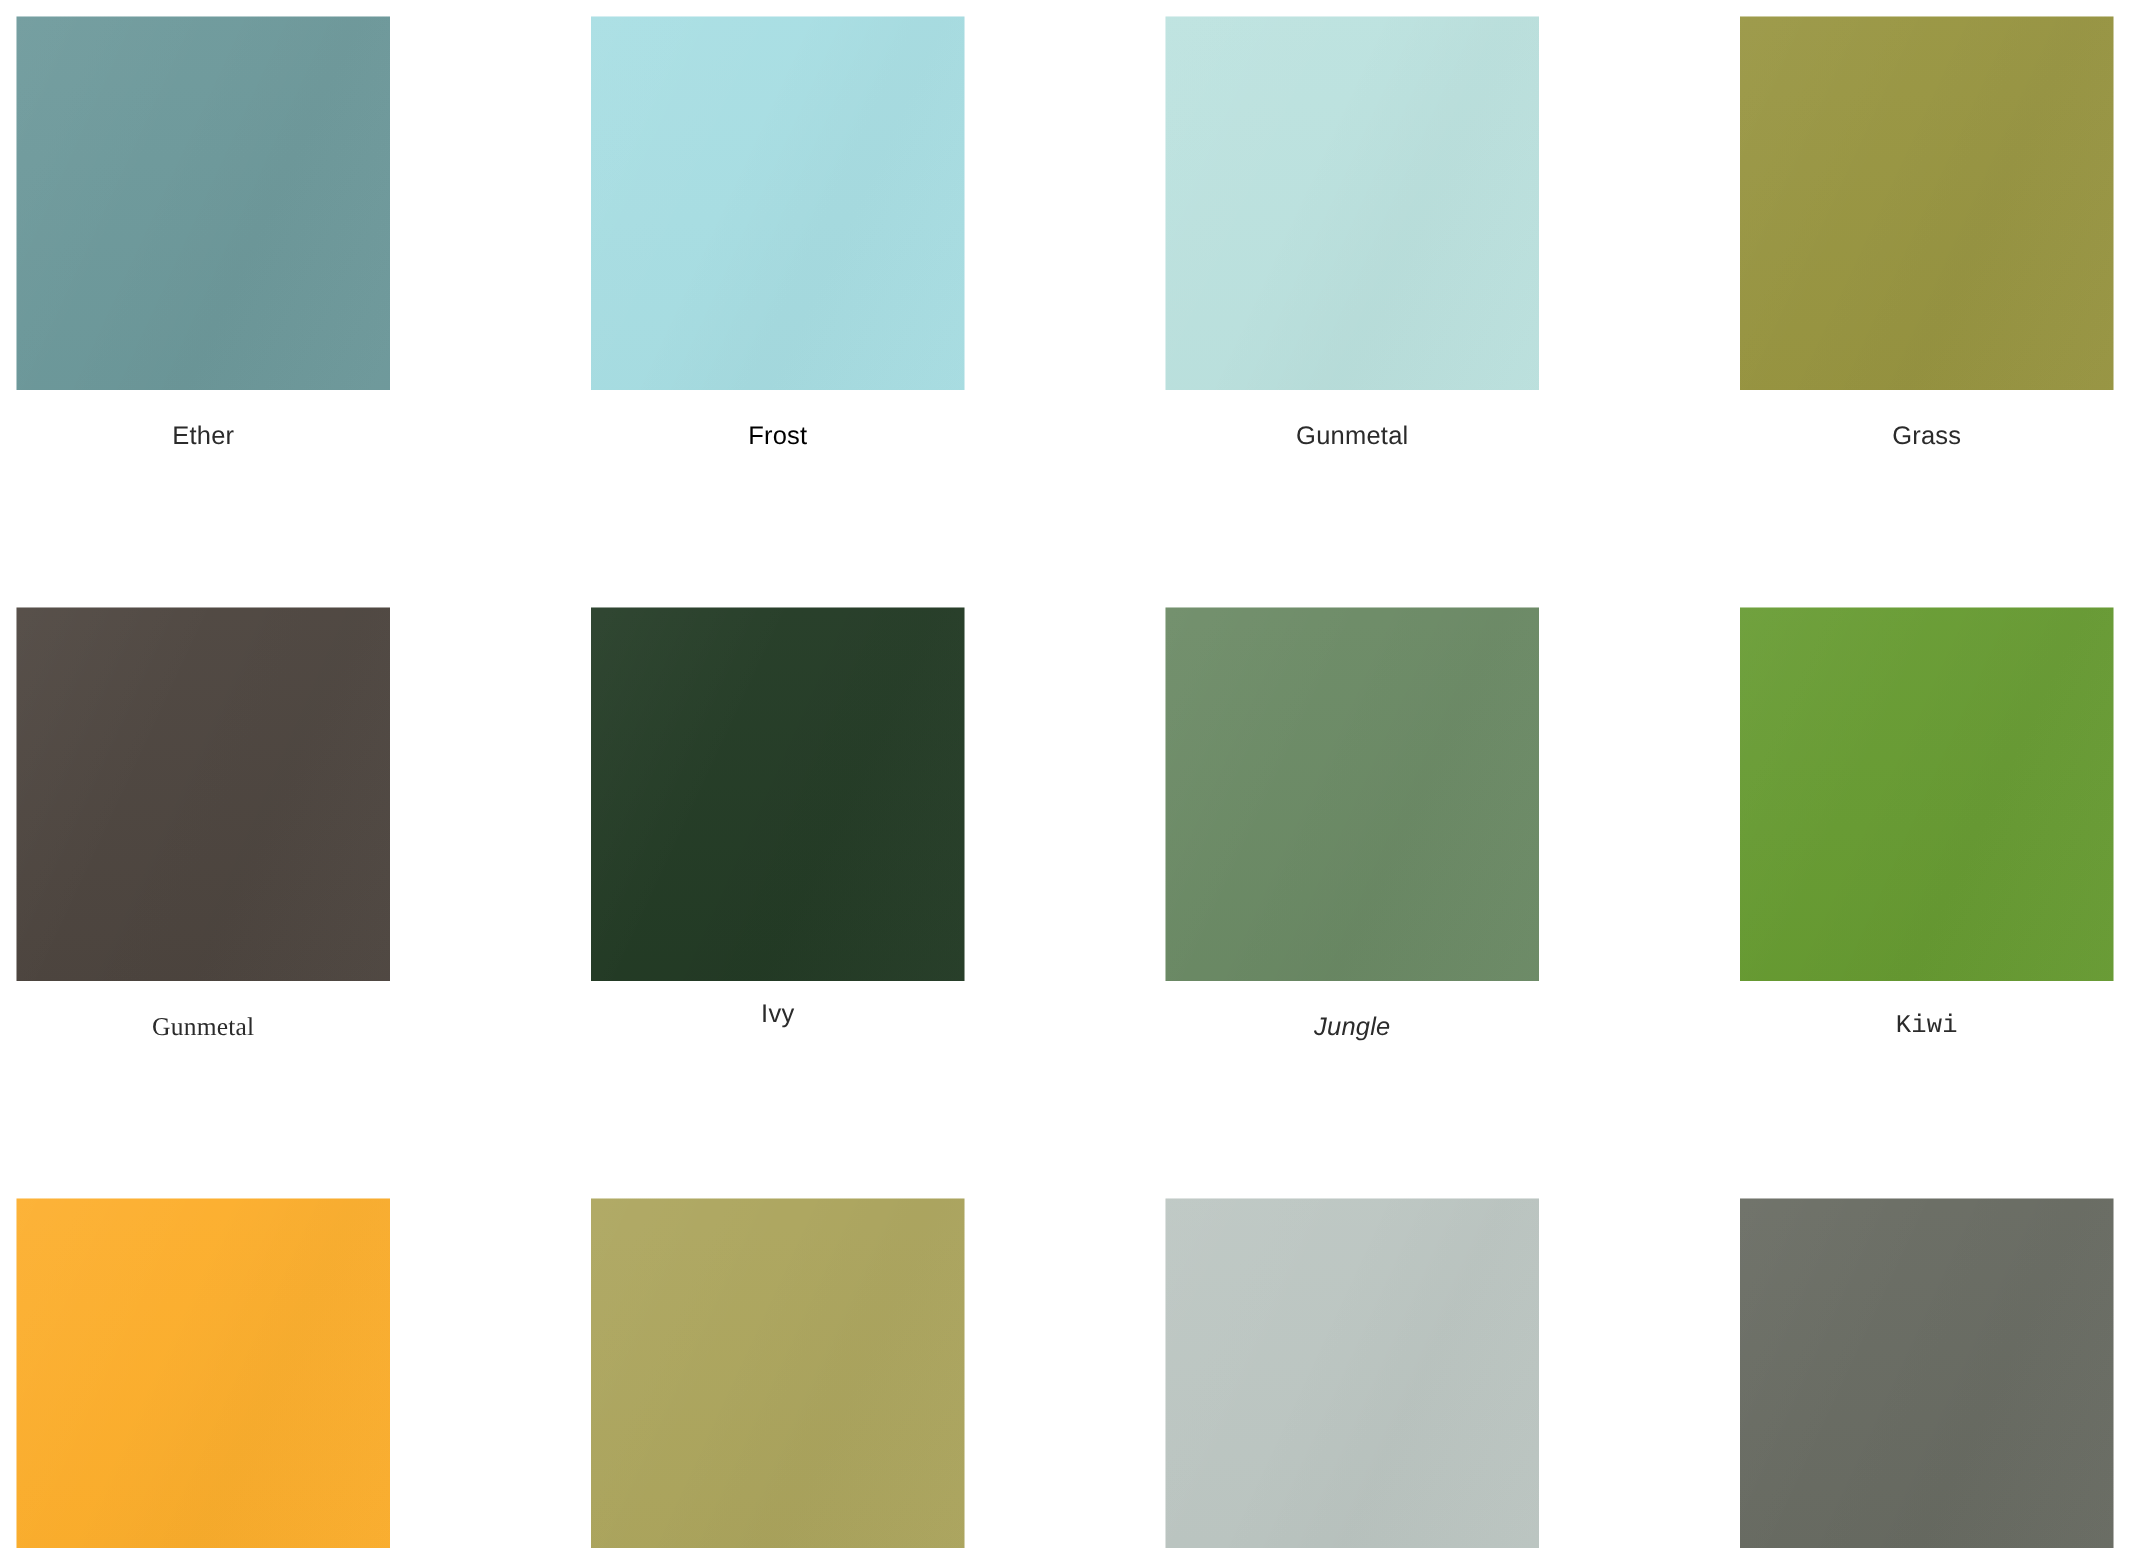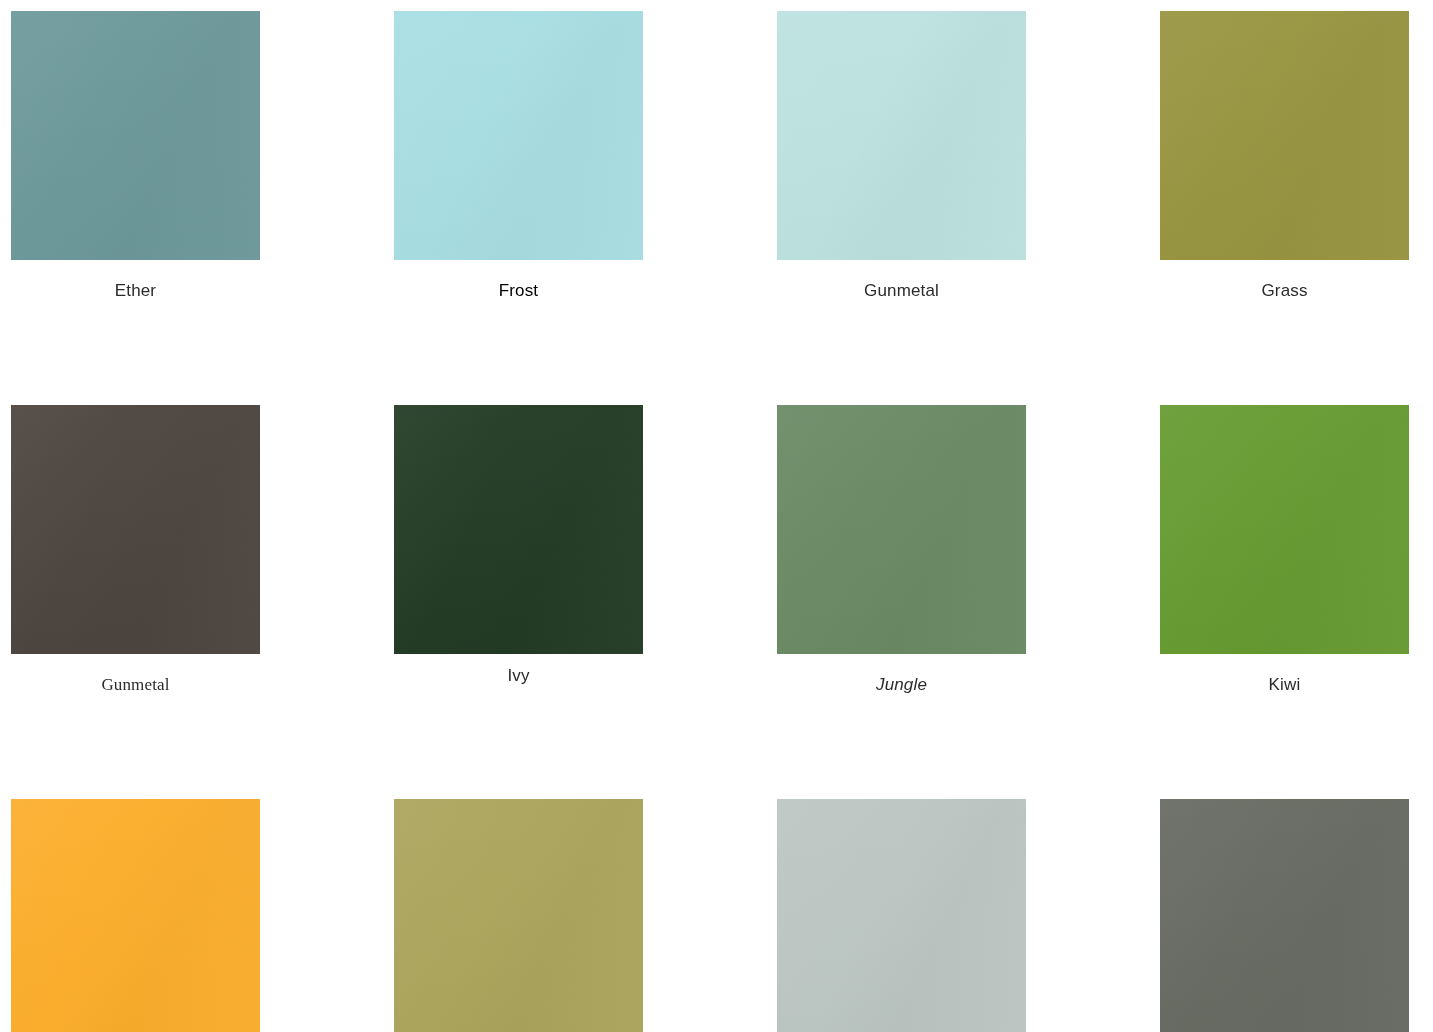--- a/index.html
+++ b/index.html
@@ -100,21 +100,21 @@
     <div class="swatch-label" style="color: rgb(43, 43, 43); margin-top: 12px;">Ivy</div>
   </div>
 
   <div class="swatch-cell">
     <div class="swatch-chip" style="background-color: rgb(107, 138, 101);"></div>
     <div class="swatch-label" style="color: rgb(43, 43, 43); font-style: italic;">Jungle</div>
   </div>
 
   <div class="swatch-cell">
     <div class="swatch-chip" style="background-color: rgb(103, 155, 50);"></div>
-    <div class="swatch-label" style="color: rgb(43, 43, 43);">Kiwi</div>
+    <div class="swatch-label" style="color: rgb(43, 43, 43); font-family: Liberation Mono, monospace;">Kiwi</div>
   </div>
 
   <div class="swatch-cell">
     <div class="swatch-chip" style="background-color: rgb(252, 174, 44);"></div>
 
   </div>
 
   <div class="swatch-cell">
     <div class="swatch-chip" style="background-color: rgb(172, 165, 93);"></div>
 

